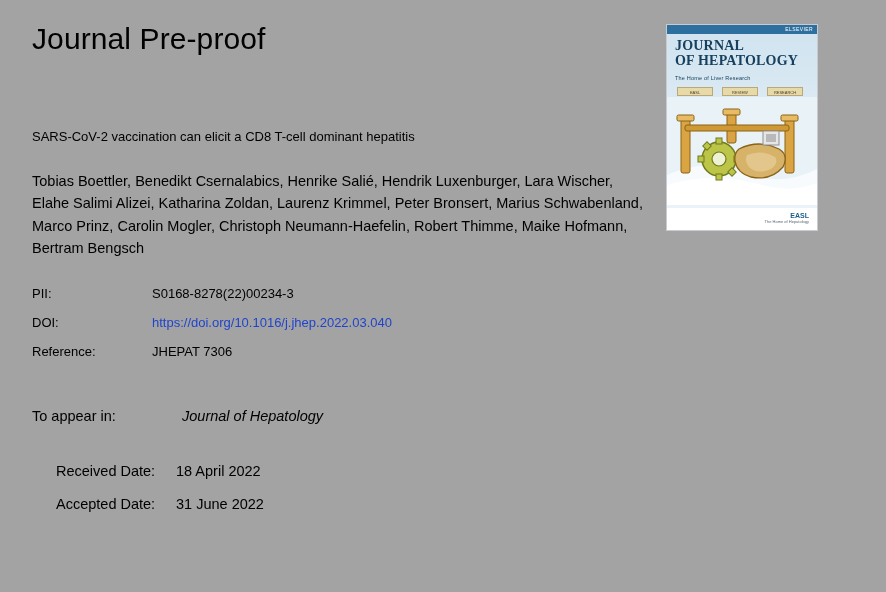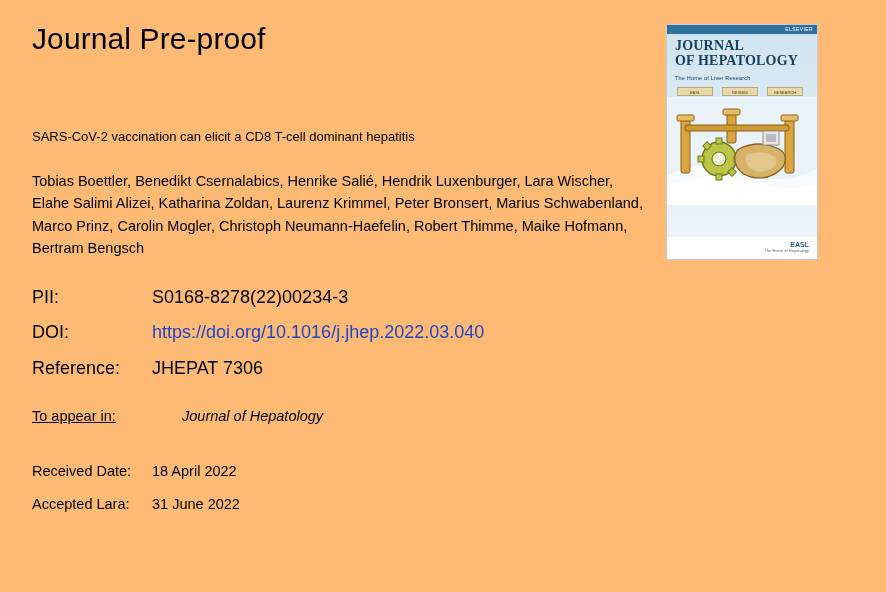--- a/index.html
+++ b/index.html
@@ -12,21 +12,21 @@
     height: 592px;
     font-family: "Liberation Sans", sans-serif;
     color: #000000;
     position: relative;
     overflow: hidden;
   }
   .page {
     position: relative;
     width: 886px;
     height: 592px;
-    background: #fdba74;
+    background: #a3a3a3;
   }
   .title {
     position: absolute;
     left: 32px;
     top: 22px;
     font-size: 30px;
     font-weight: normal;
     letter-spacing: 0.1px;
     color: #000;
   }
@@ -46,21 +46,21 @@
     width: 620px;
     font-size: 14.5px;
     line-height: 1.55;
     color: #000;
   }
   .meta {
     position: absolute;
     left: 32px;
     top: 286px;
     width: 620px;
-    font-size: 18px;
+    font-size: 13px;
   }
   .meta-row {
     display: flex;
     margin-bottom: 12px;
     line-height: 1.3;
   }
   .meta-label {
     width: 120px;
     flex: 0 0 120px;
     color: #000;
@@ -72,44 +72,45 @@
     color: #2144cc;
     text-decoration: none;
   }
   .appear {
     position: absolute;
     left: 32px;
     top: 408px;
     font-size: 14.5px;
     display: flex;
   }
-  .appear .meta-label { width: 120px; flex: 0 0 120px; text-decoration: underline; }
+  .appear .meta-label { width: 120px; flex: 0 0 120px; }
   .appear .journal { font-style: italic; margin-left: 30px; }
   .dates {
     position: absolute;
     left: 32px;
     top: 462px;
     font-size: 14.5px;
   }
   .date-row {
     display: flex;
     margin-bottom: 14px;
     line-height: 1.3;
   }
   .date-label {
     width: 120px;
     flex: 0 0 120px;
+    margin-left: 24px;
   }
   
   .cover {
     position: absolute;
     left: 666px;
     top: 24px;
     width: 152px;
-    height: 236px;
+    height: 207px;
     border: 1px solid #c8ccd0;
     background: linear-gradient(180deg, #cfe3ef 0%, #dceaf3 40%, #eef5f9 100%);
     overflow: hidden;
     box-sizing: border-box;
   }
   .cover-topbar {
     position: absolute;
     top: 0; left: 0; right: 0;
     height: 9px;
     background: #2d6f9e;
@@ -220,21 +221,21 @@
     <div class="meta-label">To appear in:</div>
     <div class="journal">Journal of Hepatology</div>
   </div>
 
   <div class="dates">
     <div class="date-row">
       <div class="date-label">Received Date:</div>
       <div class="date-value">18 April 2022</div>
     </div>
     <div class="date-row">
-      <div class="date-label">Accepted Lara:</div>
+      <div class="date-label">Accepted Date:</div>
       <div class="date-value">31 June 2022</div>
     </div>
   </div>
 
   <div class="cover">
     <div class="cover-topbar">ELSEVIER</div>
     <div class="cover-title">
       <div>JOURNAL</div>
       <div>OF HEPATOLOGY</div>
     </div>

